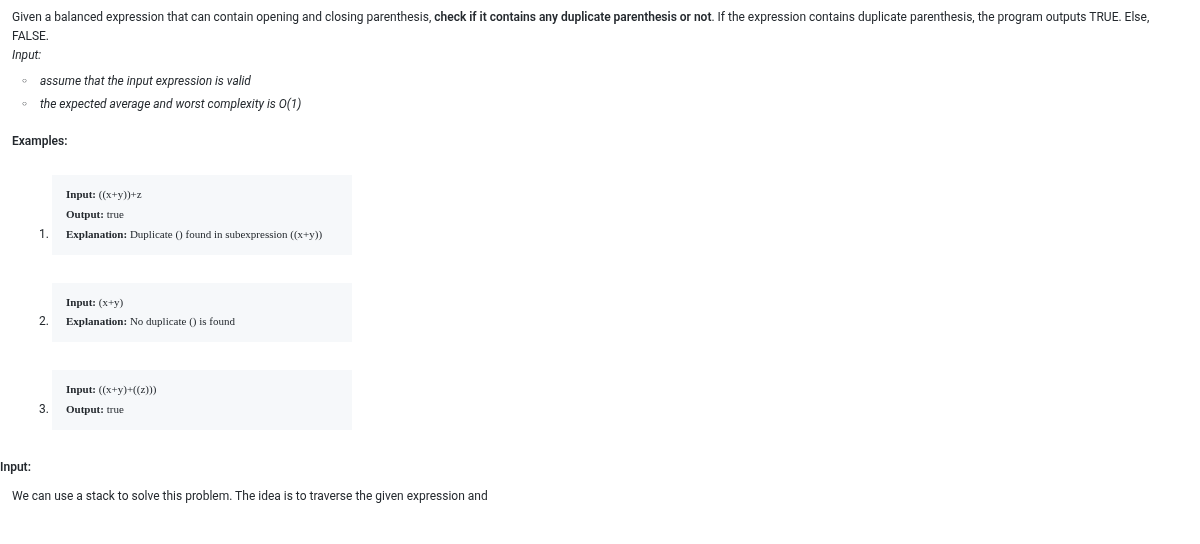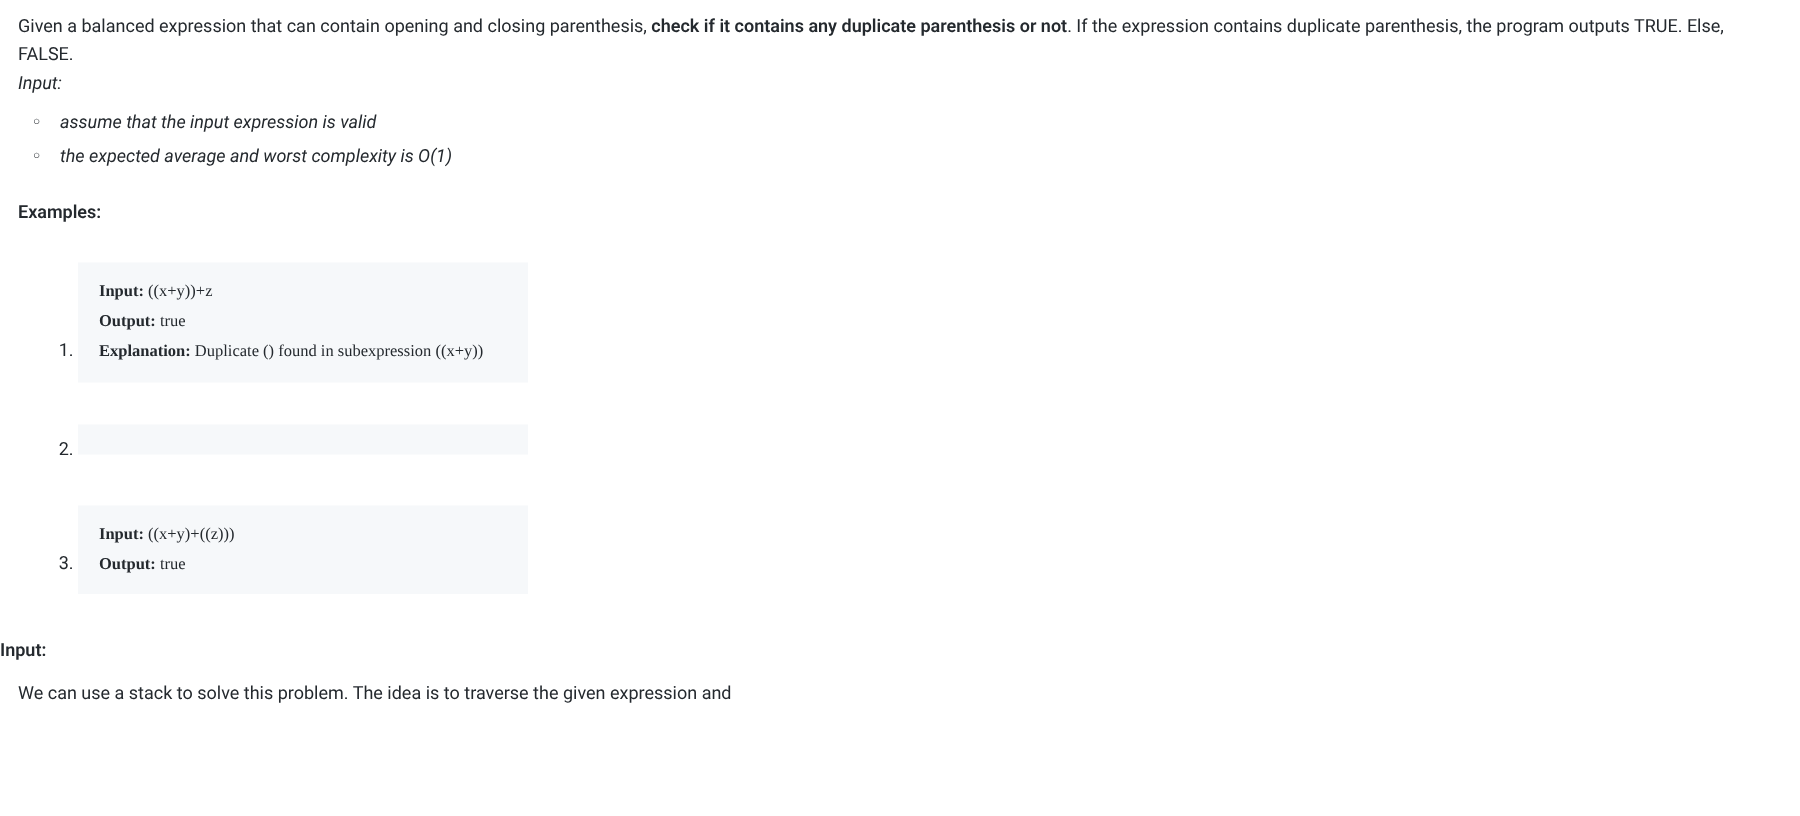--- a/index.html
+++ b/index.html
@@ -85,18 +85,18 @@
 
 <p class="notes-label">Input:</p>
 <ul class="notes-list" id="notes-list">
     <li>assume that the input expression is valid</li>
     <li>the expected average and worst complexity is O(1)</li>
   </ul>
 
 <p class="examples-label">Examples:</p>
 <ol class="examples-list" id="examples-list">
     <li><div class="code-block"><div><span class="kw">Input: </span> ((x+y))+z</div><div><span class="kw">Output:</span> true</div><div><span class="kw">Explanation:</span> Duplicate () found in subexpression ((x+y))</div></div></li>
-    <li><div class="code-block"></div></li>
+    <li><div class="code-block"><div><span class="kw">Input: </span> (x+y)</div><div><span class="kw">Explanation:</span> No duplicate () is found</div></div></li>
     <li><div class="code-block"><div><span class="kw">Input: </span> ((x+y)+((z)))</div><div><span class="kw">Output:</span> true</div></div></li>
   </ol>
 
 <p class="hint-label">Input:</p>
 <p class="hint-intro">We can use a stack to solve this problem. The idea is to traverse the given expression and</p>
 
 </body></html>

